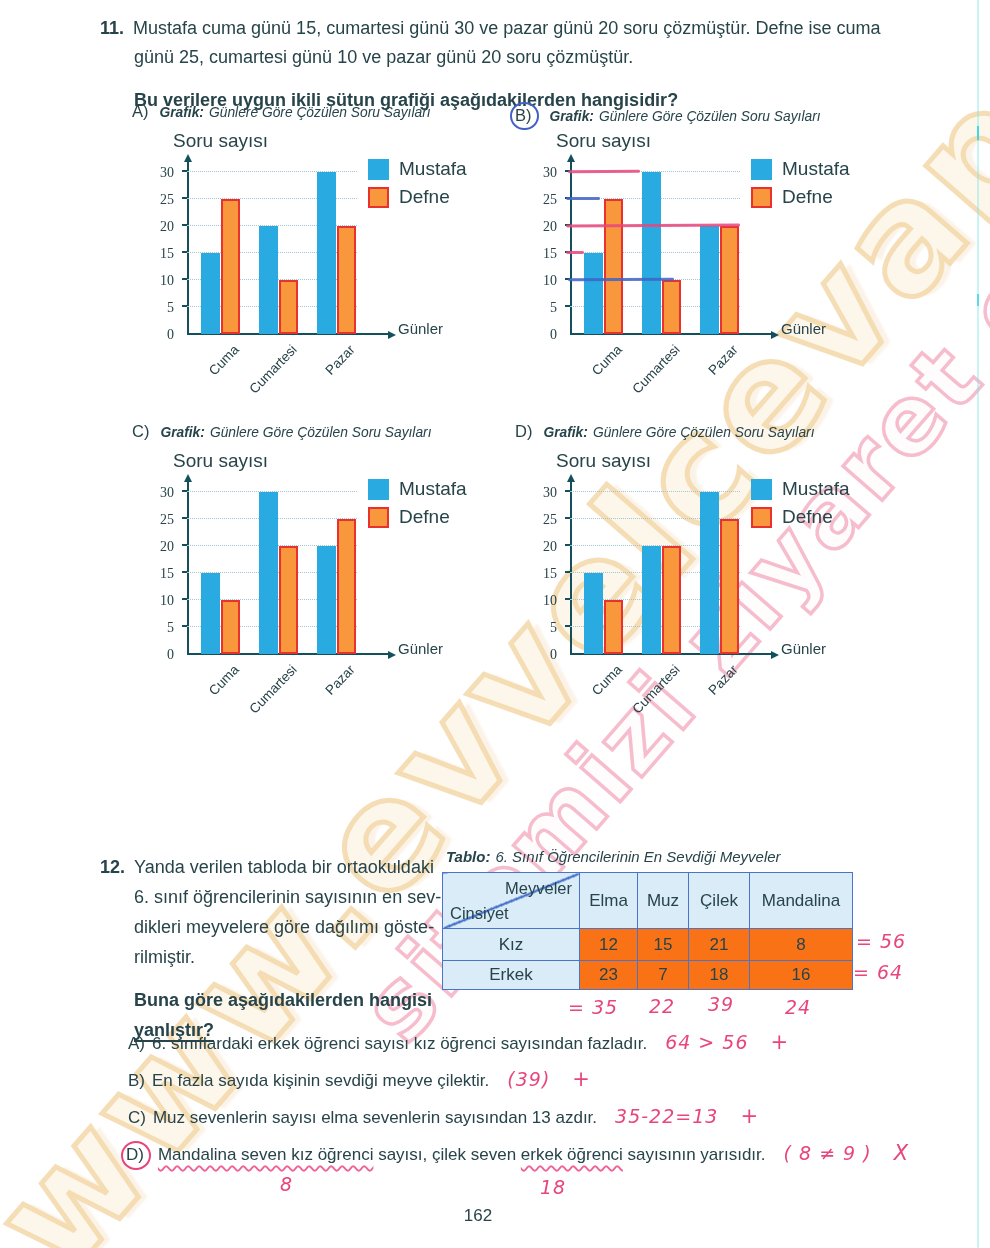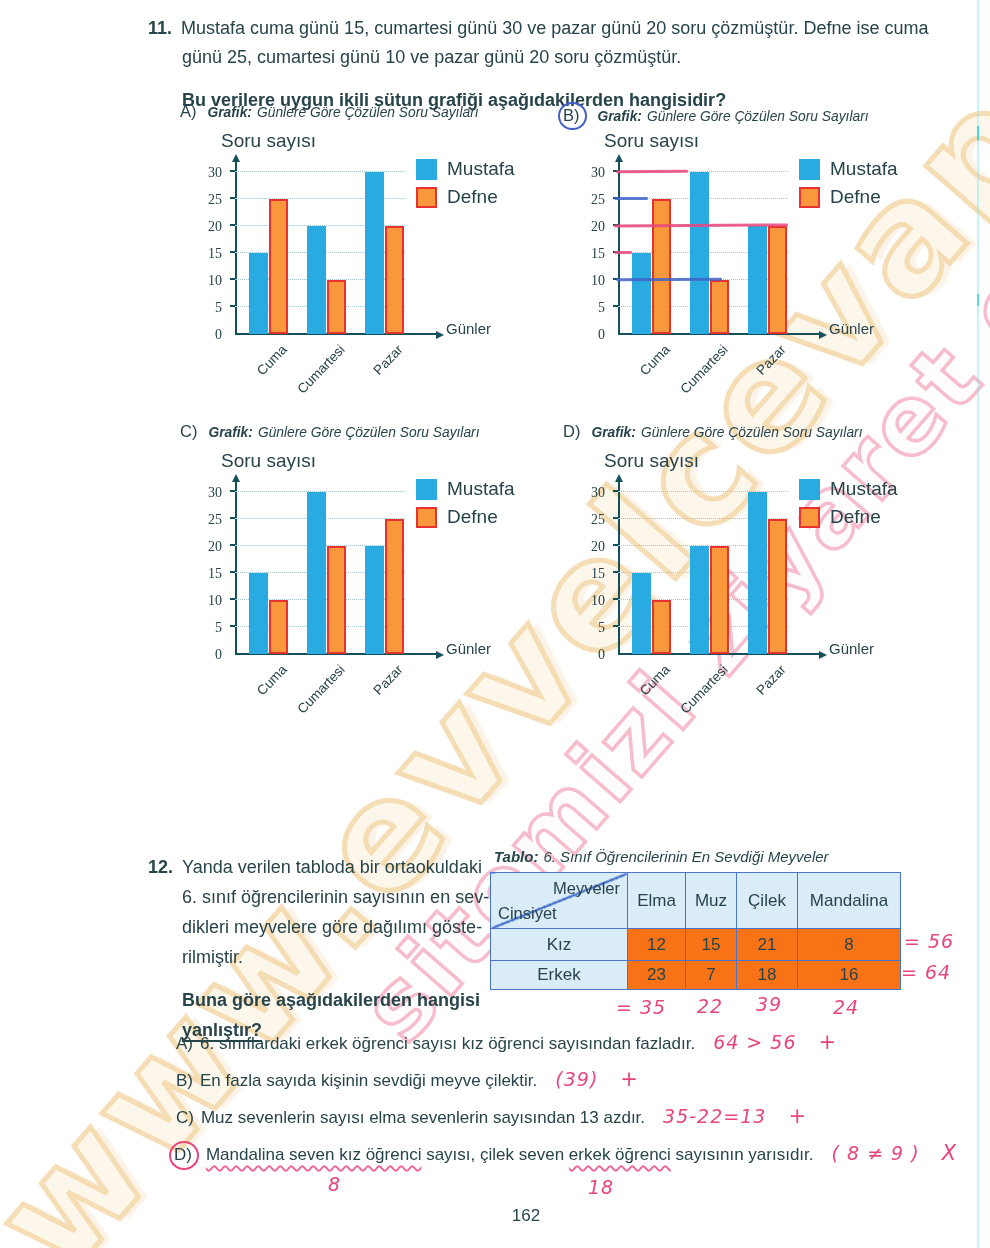--- a/index.html
+++ b/index.html
@@ -13,21 +13,21 @@
       text-shadow:6px 7px 2px rgba(243,222,190,.35);}
   .wm-pink{left:340px;top:990px;font-size:95px;letter-spacing:4px;
       color:rgba(255,252,253,.92);-webkit-text-stroke:3.5px rgba(243,167,188,.75);}
   .edge-line{position:absolute;left:977px;top:0;width:2px;height:1248px;z-index:6;
       background:linear-gradient(to bottom,
         rgba(120,228,232,.4) 0px, rgba(120,228,232,.4) 126px,
         rgba(56,215,226,.95) 126px, rgba(56,215,226,.95) 140px,
         rgba(120,228,232,.4) 140px, rgba(120,228,232,.4) 294px,
         rgba(56,215,226,.85) 294px, rgba(56,215,226,.85) 306px,
         rgba(120,228,232,.4) 306px, rgba(120,228,232,.4) 100%);}
-  .content{position:absolute;inset:0;z-index:2;margin-left:48px;}
+  .content{position:absolute;inset:0;z-index:2;}
   
   .q11{position:absolute;left:100px;top:14px;width:880px;font-size:18px;line-height:29px;}
   .qnum{font-weight:bold;margin-right:9px;}
   .ind{padding-left:34px;}
   .qbold{font-weight:bold;margin-top:14px;}
   
   .chart-block{position:absolute;width:384px;height:318px;color:#27444a;z-index:2;}
   .ch-head{position:absolute;left:0;top:0;white-space:nowrap;}
   .ch-opt{font-size:16.5px;margin-right:11px;display:inline-block;}
   .ch-opt.circled{border:2px solid #4161c8;border-radius:50%;padding:2px 5px 3px 3px;margin-left:-5px;}

